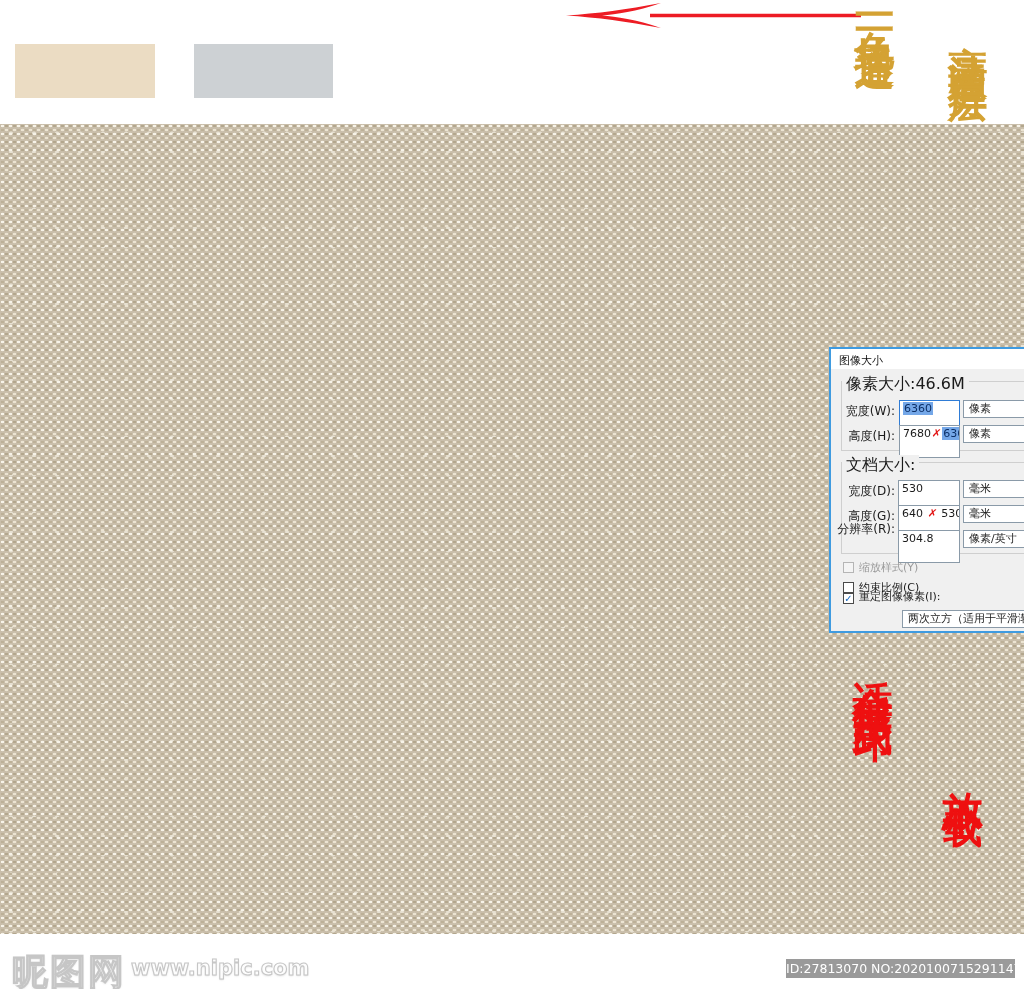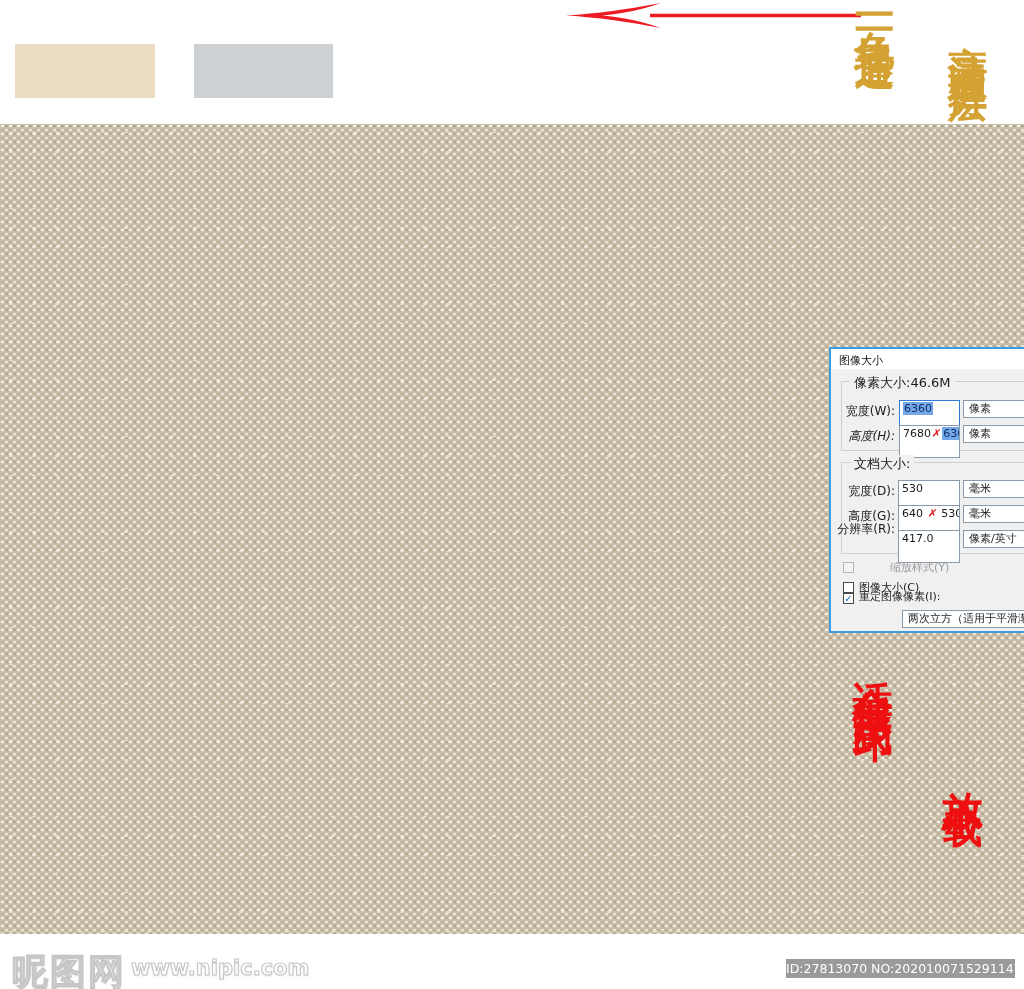--- a/index.html
+++ b/index.html
@@ -46,43 +46,43 @@
     position:absolute; left:829px; top:347px; width:240px; height:286px;
     background:#f0f0f0; border:2px solid #3f9be0;
     font-size:11px; color:#1a1a1a;
   }
   .dlg-titlebar { position:absolute; left:0; top:0; right:0; height:20px; background:#ffffff; }
   .dlg-title { position:absolute; left:8px; top:4px; font-size:11px; color:#111; }
   .groupbox { position:absolute; border:1px solid #cfcfcf; }
   .group1 { left:10px; top:32px;  width:218px; height:70px; }
   .group2 { left:10px; top:113px; width:218px; height:92px; }
   .legend {
-    position:absolute; top:-8px; left:8px; background:#f0f0f0; padding:0 4px;
-    font-size:13px; color:#1a1a1a; white-space:nowrap;
+    position:absolute; top:-8px; left:0; background:#f0f0f0; padding:0 4px;
+    font-size:16px; color:#1a1a1a; white-space:nowrap;
   }
   .fld-label { position:absolute; width:62px; text-align:right; font-size:12px; white-space:nowrap; }
   .textbox {
     position:absolute; background:#fff; border:1px solid #8a9aa8; height:33px;
     font-size:11px; line-height:15px; padding:0 3px; white-space:nowrap; overflow:hidden;
   }
   .textbox.focused { border-color:#2f7cd6; }
   .sel-hl { background:#74a7e8; color:#0c2f66; padding:0 1px; }
   .strike-x { color:#e21212; font-weight:bold; display:inline-block; transform:rotate(8deg); margin:0 1px; }
   .combo {
     position:absolute; background:#fff; border:1px solid #8a9aa8; height:18px;
     font-size:11px; line-height:16px; padding:0 5px; white-space:nowrap; overflow:hidden;
   }
   .cbrow { position:absolute; left:12px; height:14px; white-space:nowrap; }
   .cbox {
     display:inline-block; width:11px; height:11px; background:#fff;
     border:1px solid #4a4a4a; vertical-align:-2px; margin-right:5px;
     font-size:10px; line-height:10px; text-align:center; color:#1467c0; font-weight:bold;
   }
   .cbox.disabled { border-color:#b5b5b5; background:#f4f4f4; }
-  .cblabel-disabled { color:#9a9a9a;margin-left:31px; }
+  .cblabel-disabled { color:#9a9a9a; }
 
   
   .nipic-logo {
     position:absolute; left:12px; top:948px; font-size:36px; font-weight:bold;
     color:#fdfdfd; -webkit-text-stroke:1.2px #c6c6c6; text-shadow:0 1px 2px rgba(170,170,170,0.45);
     letter-spacing:2px;
   }
   .nipic-url {
     position:absolute; left:116px; top:956px; font-size:21px; font-weight:bold;
     color:#fdfdfd; -webkit-text-stroke:1.1px #c6c6c6; text-shadow:0 1px 2px rgba(170,170,170,0.45);margin-left:15px;
@@ -118,44 +118,44 @@
       <span class="dlg-title">图像大小</span>
     </div>
 
     <div class="groupbox group1">
       <span class="legend">像素大小:46.6M</span>
     </div>
     <div class="fld-label" style="left:2px; top:54px;">宽度(W):</div>
     <div class="textbox focused" style="left:68px; top:51px; width:61px;"><span class="sel-hl">6360</span></div>
     <div class="combo" style="left:132px; top:51px; width:92px;"><span>像素</span></div>
 
-    <div class="fld-label" style="left:2px; top:79px;font-style:italic;">高度(H):</div>
+    <div class="fld-label" style="left:2px; top:79px;">高度(H):</div>
     <div class="textbox" style="left:68px; top:76px; width:61px;"><span>7680</span><span class="strike-x">✗</span><span class="sel-hl">6360</span></div>
     <div class="combo" style="left:132px; top:76px; width:92px;"><span>像素</span></div>
 
     <div class="groupbox group2">
       <span class="legend">文档大小:</span>
     </div>
     <div class="fld-label" style="left:2px; top:134px;">宽度(D):</div>
     <div class="textbox" style="left:67px; top:131px; width:62px;"><span>530</span></div>
     <div class="combo" style="left:132px; top:131px; width:100px;"><span>毫米</span></div>
 
     <div class="fld-label" style="left:2px; top:159px;">高度(G):</div>
     <div class="textbox" style="left:67px; top:156px; width:62px;"><span>640</span> <span class="strike-x">✗</span> <span>530</span></div>
     <div class="combo" style="left:132px; top:156px; width:100px;"><span>毫米</span></div>
 
     <div class="fld-label" style="left:2px; top:172px;">分辨率(R):</div>
-    <div class="textbox" style="left:67px; top:181px; width:62px;"><span>417.0</span></div>
+    <div class="textbox" style="left:67px; top:181px; width:62px;"><span>304.8</span></div>
     <div class="combo" style="left:132px; top:181px; width:100px;"><span>像素/英寸</span></div>
 
     <div class="cbrow" style="top:211px;">
       <span class="cbox disabled"></span><span class="cblabel-disabled">缩放样式(Y)</span>
     </div>
     <div class="cbrow" style="top:231px;">
-      <span class="cbox"></span><span>图像大小(C)</span>
+      <span class="cbox"></span><span>约束比例(C)</span>
     </div>
     <div class="cbrow" style="top:240px;">
       <span class="cbox">✓</span><span>重定图像像素(I):</span>
     </div>
 
     <div class="combo" style="left:71px; top:261px; width:162px;"><span>两次立方（适用于平滑渐变</span></div>
   </div>
 
   <div class="nipic-logo">昵图网</div>
   <div class="nipic-url">www.nipic.com</div>

